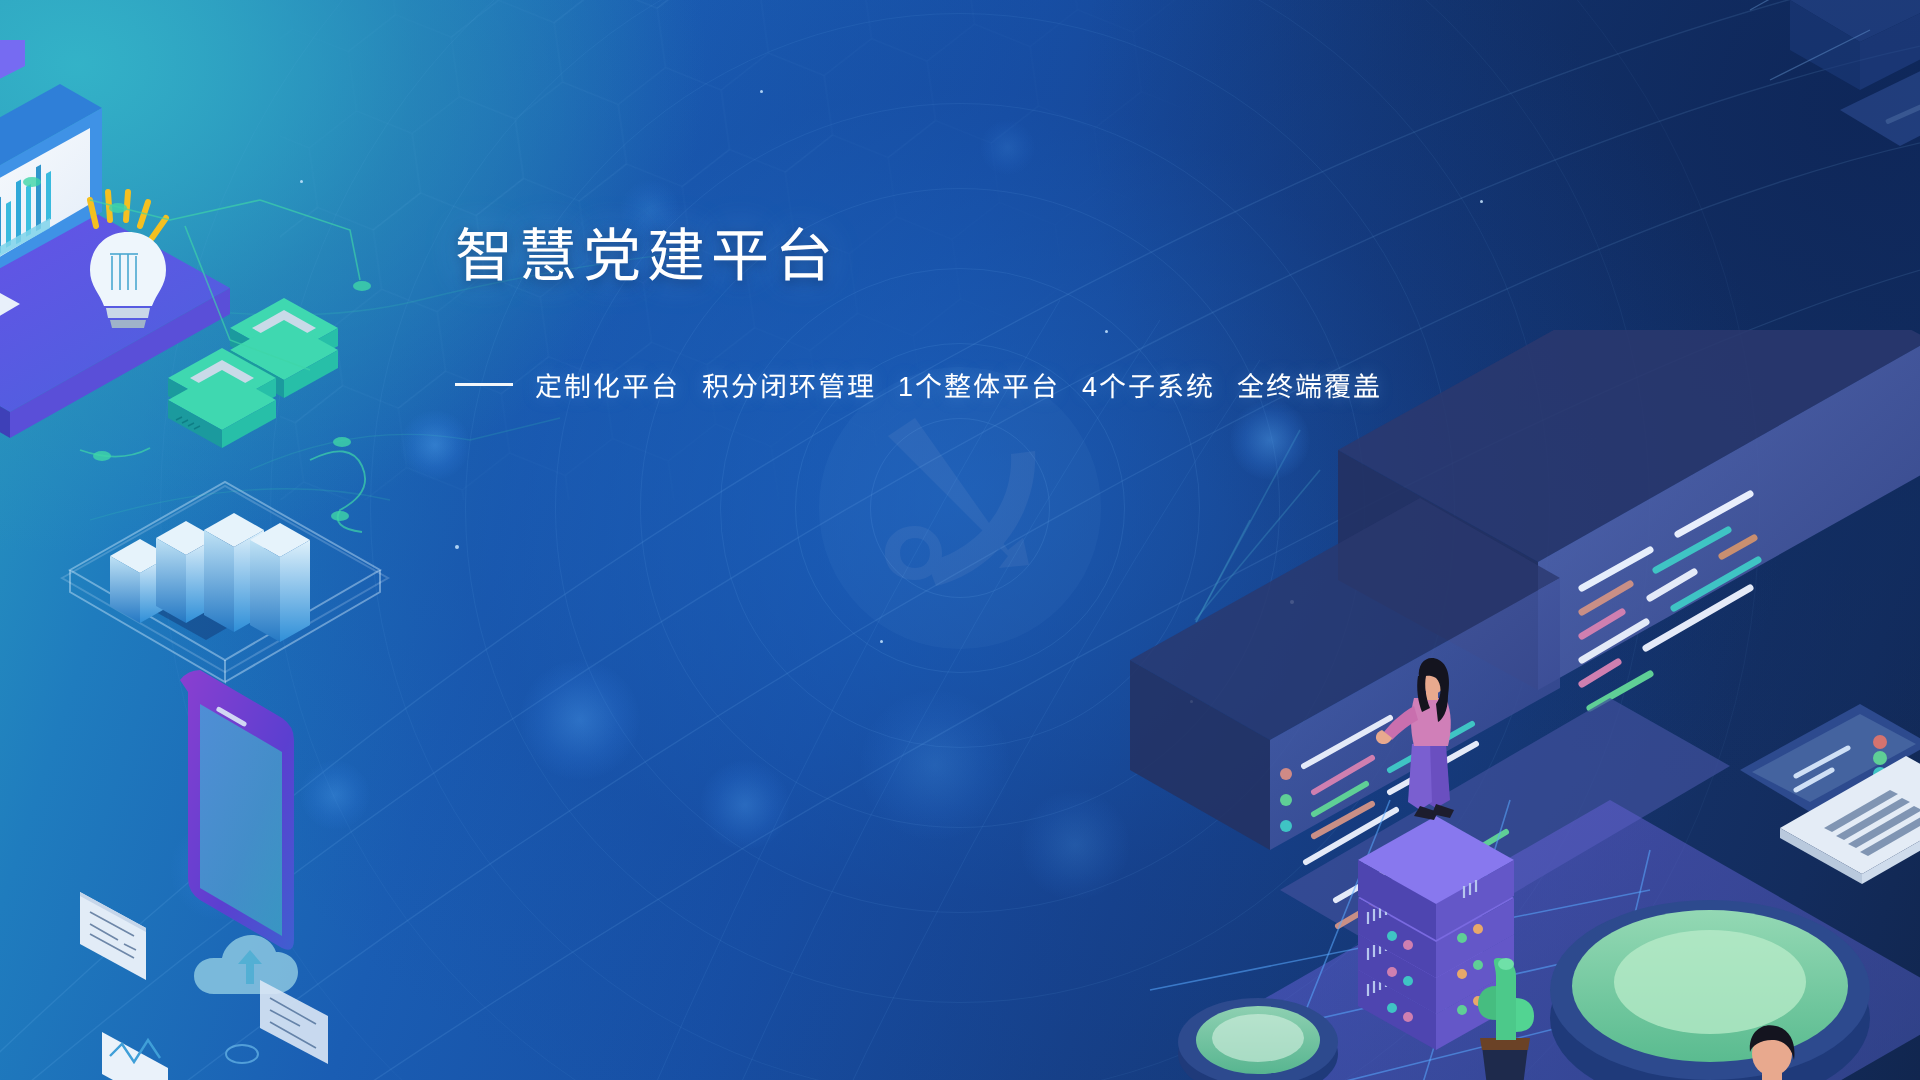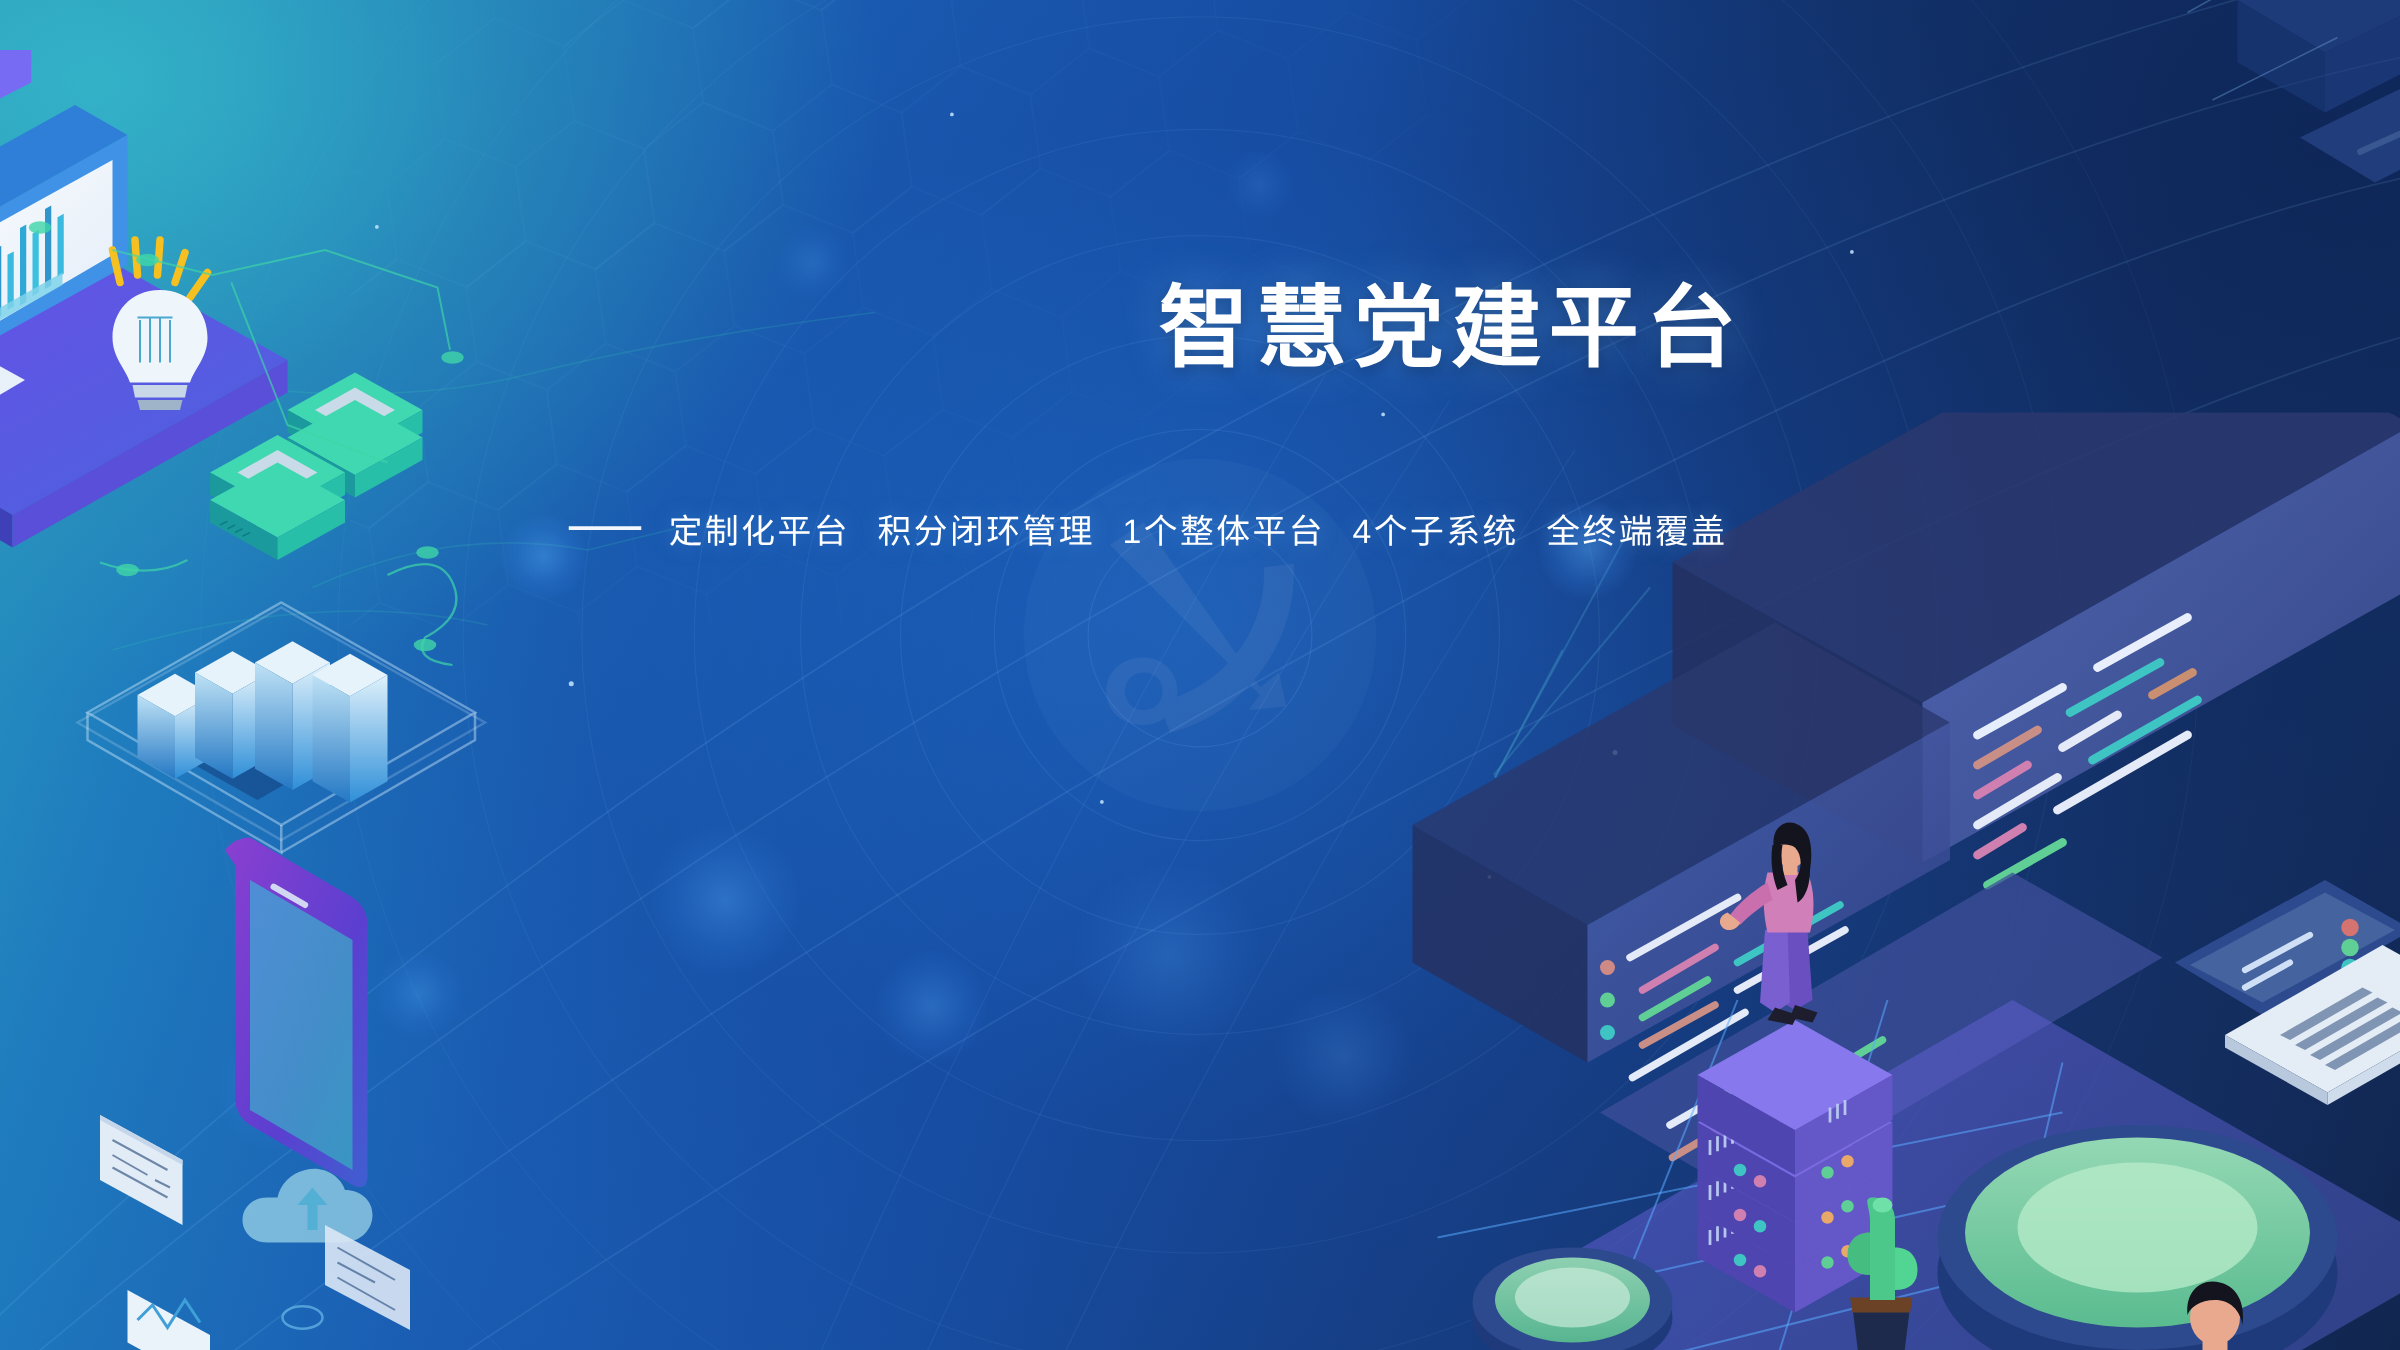--- a/index.html
+++ b/index.html
@@ -35,26 +35,25 @@
             width:300px; height:300px; opacity:.085; }
 
   
   .bokeh { position:absolute; border-radius:50%; pointer-events:none;
            background:radial-gradient(circle, rgba(90,175,255,0.65) 0%, rgba(60,140,240,0.30) 45%, rgba(40,110,220,0) 72%); }
   .spark { position:absolute; border-radius:50%; background:rgba(200,230,255,0.85); }
 
   
   .copy { position:absolute; left:455px; top:225px; width:940px; }
   .title {
-    font-size:72px; font-weight:bold; color:#ffffff; letter-spacing:6px; line-height:1.06;
+    font-size:58px; font-weight:normal; color:#ffffff; letter-spacing:6px; line-height:1.06;
     text-shadow:0 0 34px rgba(110,190,255,0.45), 0 3px 12px rgba(5,25,70,0.55);
     white-space:nowrap;
-    text-align:right;
   }
-  .subwrap { margin-top:102px; display:flex; align-items:center; gap:22px; white-space:nowrap; }
+  .subwrap { margin-top:79px; display:flex; align-items:center; gap:22px; white-space:nowrap; }
   .subdash { width:58px; height:3px; background:#ffffff; flex:0 0 auto; opacity:.95; }
   .subtitle { font-size:27px; color:#ffffff; letter-spacing:2px; font-weight:normal;
               text-shadow:0 0 16px rgba(110,190,255,0.35); }
   .subtitle span { margin-right:22px; }
   .subtitle span:last-child { margin-right:0; }
 
   
   .art { position:absolute; pointer-events:none; }
   #art-left-top   { left:-70px;  top:40px;   width:520px; height:460px; }
   #art-left-mid   { left:10px;   top:420px;  width:420px; height:330px; }

